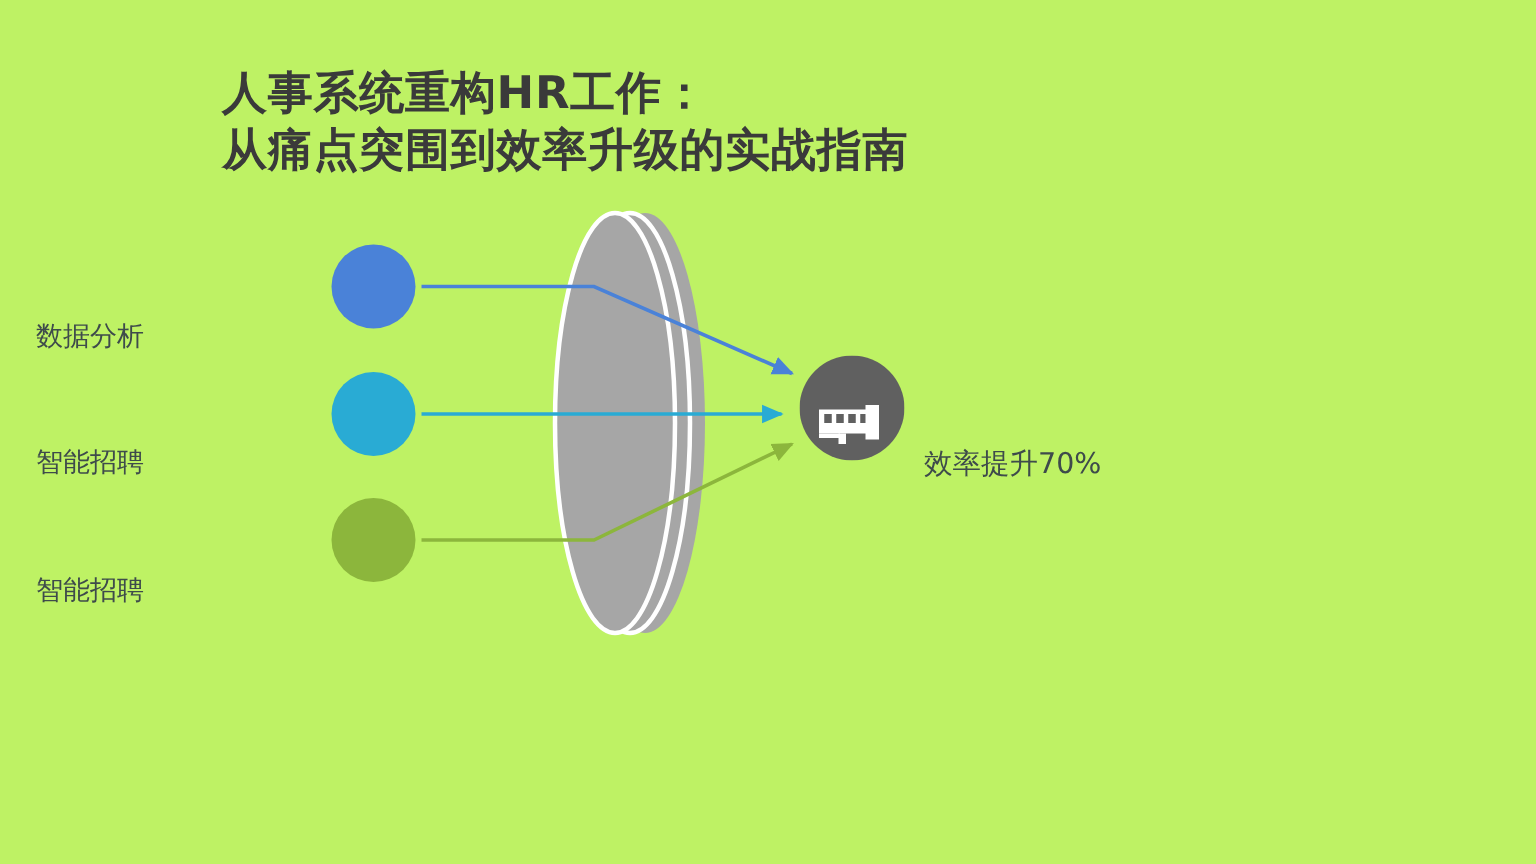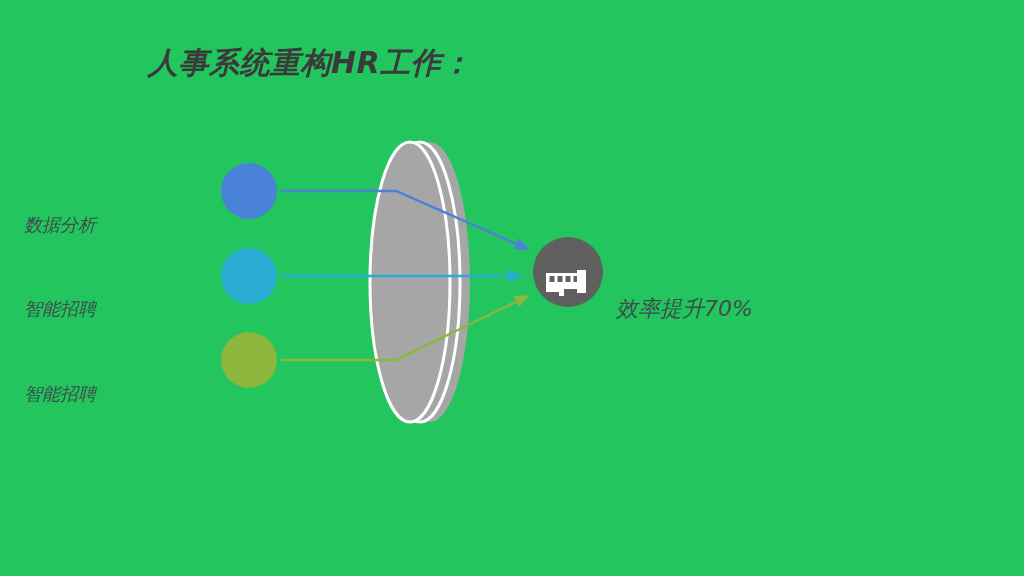--- a/index.html
+++ b/index.html
@@ -7,23 +7,22 @@
     padding: 0;
     background: #ffffff;
   }
   body {
     font-family: "DejaVu Sans", "Liberation Sans", sans-serif;
   }
   #slide {
     position: relative;
     width: 1024px;
     height: 576px;
-    background: #22c55e;
+    background: #bef264;
     overflow: hidden;
-    font-style: italic;
   }
 
   
   #title-block {
     position: absolute;
     left: 148px;
     top: 44px;
     width: 620px;
     z-index: 40;
   }
@@ -92,34 +91,35 @@
     width: 70px;
     height: 70px;
     z-index: 22;
   }
 
   
   #result-text {
     position: absolute;
     left: 616px;
     top: 297px;
-    font-size: 22px;
+    font-size: 19px;
     line-height: 24px;
     color: #3e4b4b;
     white-space: nowrap;
     z-index: 30;
   }
 </style>
 </head>
 <body>
 
 <div id="slide">
 
   <div id="title-block">
     <div class="title-line">人事系统重构HR工作：</div>
+    <div class="title-line">从痛点突围到效率升级的实战指南</div>
   </div>
 
   <div id="lens-stack">
     <svg width="110" height="284" viewBox="0 0 110 284" xmlns="http://www.w3.org/2000/svg">
 
       <ellipse cx="62" cy="142" rx="40" ry="140" fill="#a6a6a6"></ellipse>
 
       <ellipse cx="52" cy="142" rx="40" ry="140" fill="#a6a6a6" stroke="#ffffff" stroke-width="3"></ellipse>
 
       <ellipse cx="42" cy="142" rx="40" ry="140" fill="#a6a6a6" stroke="#ffffff" stroke-width="3"></ellipse>

